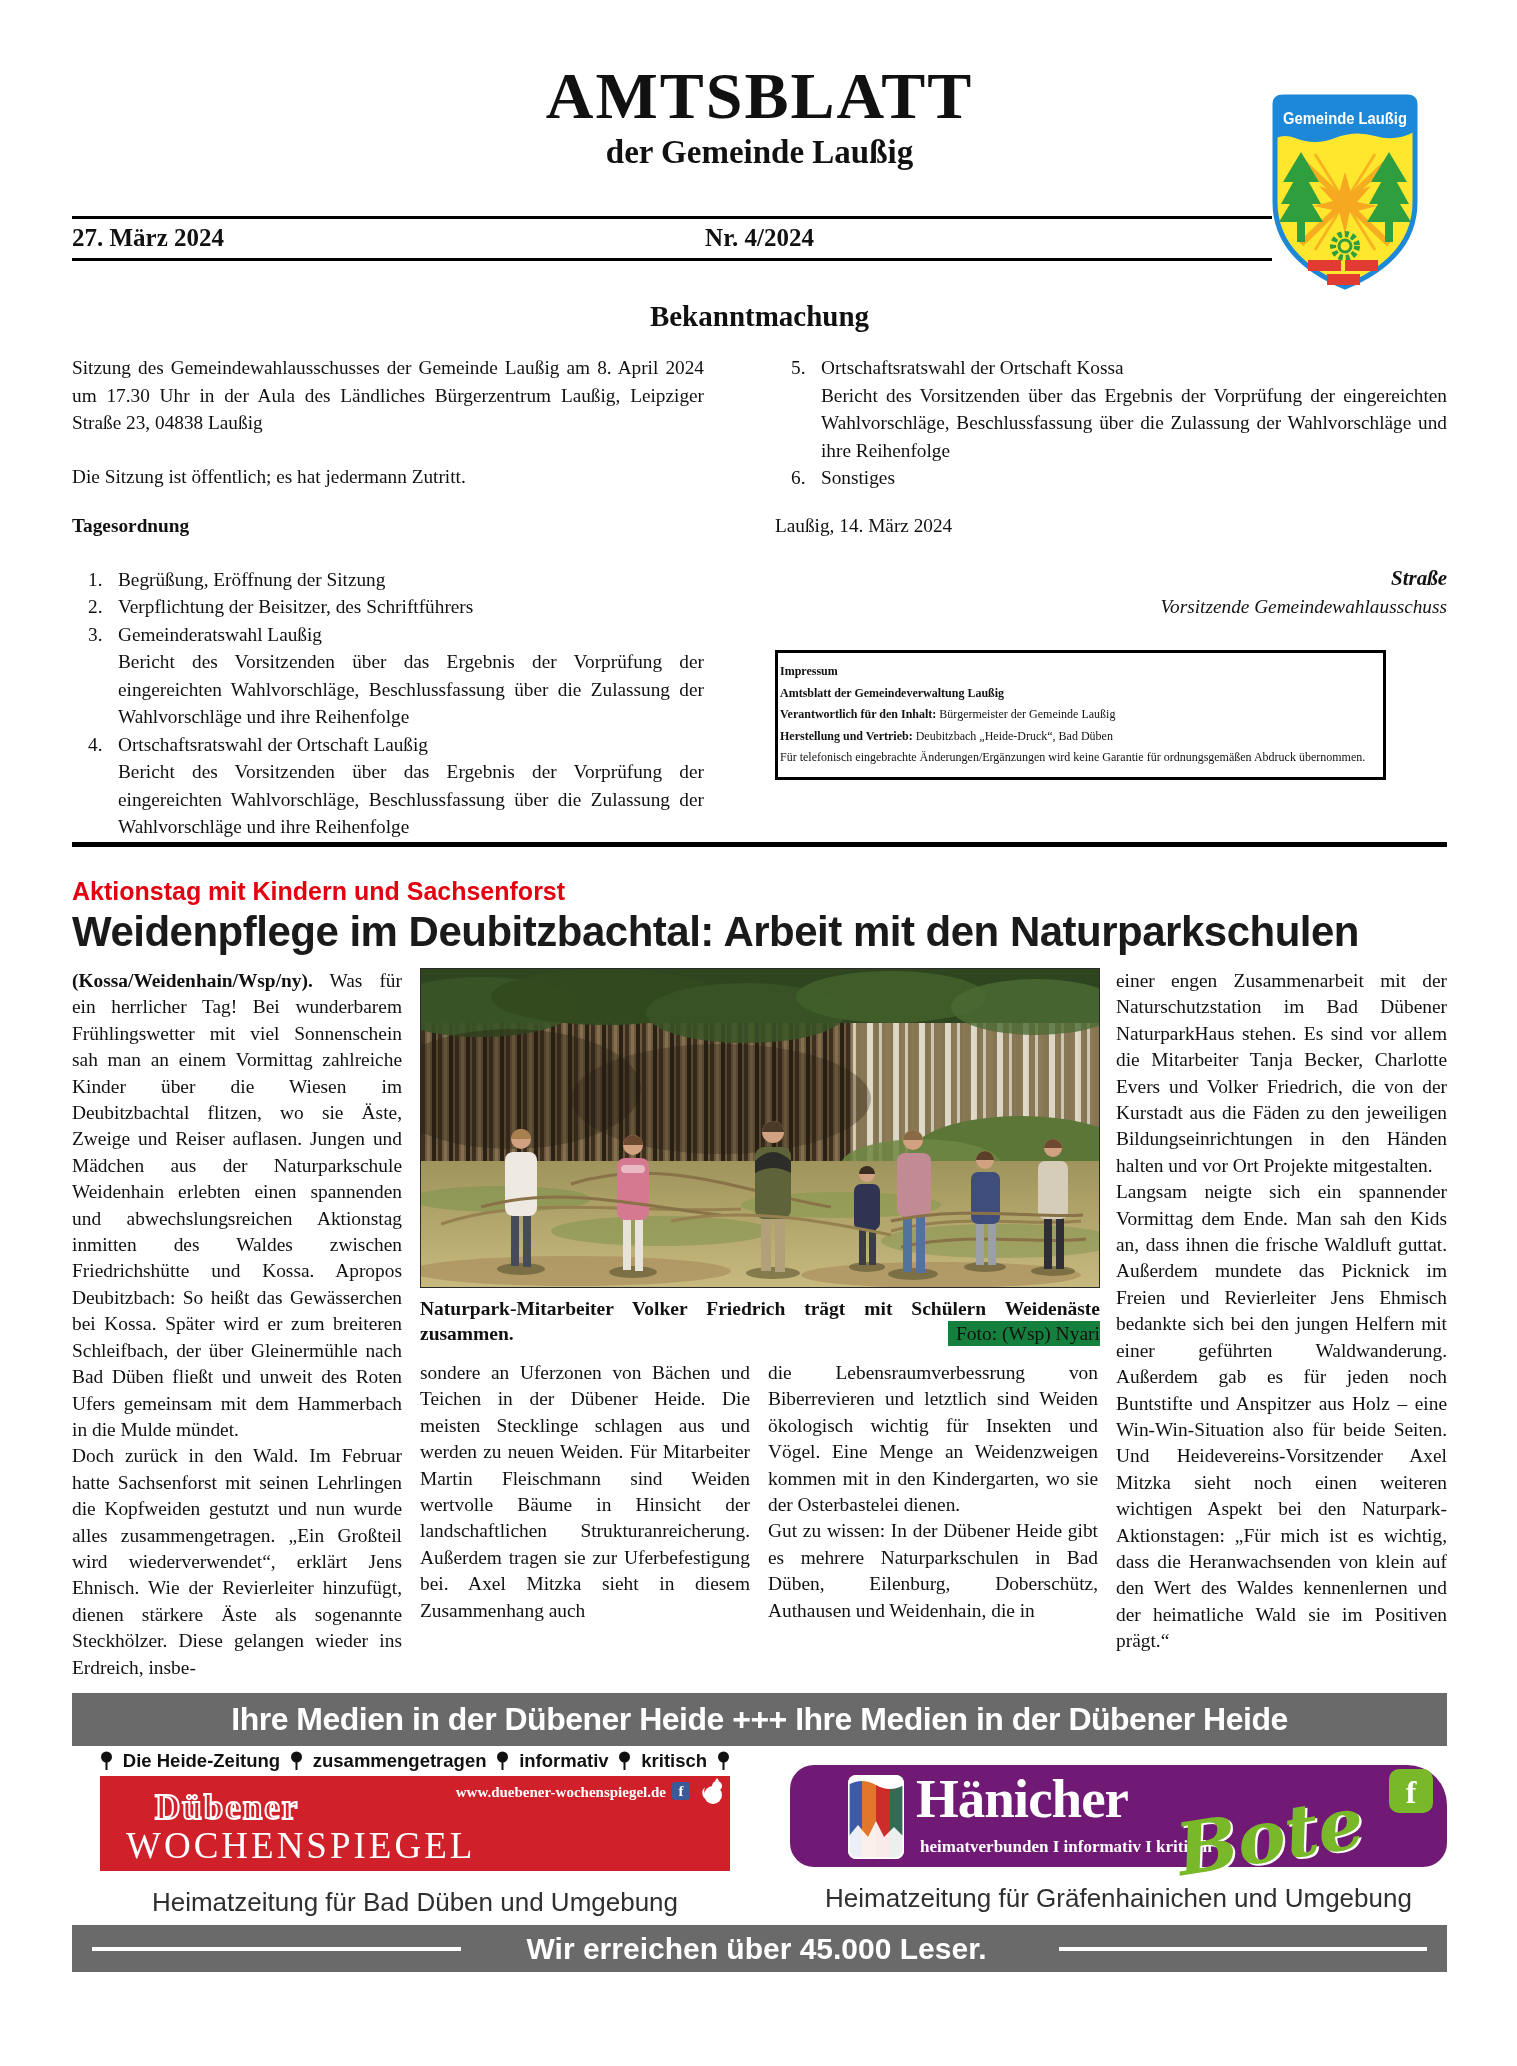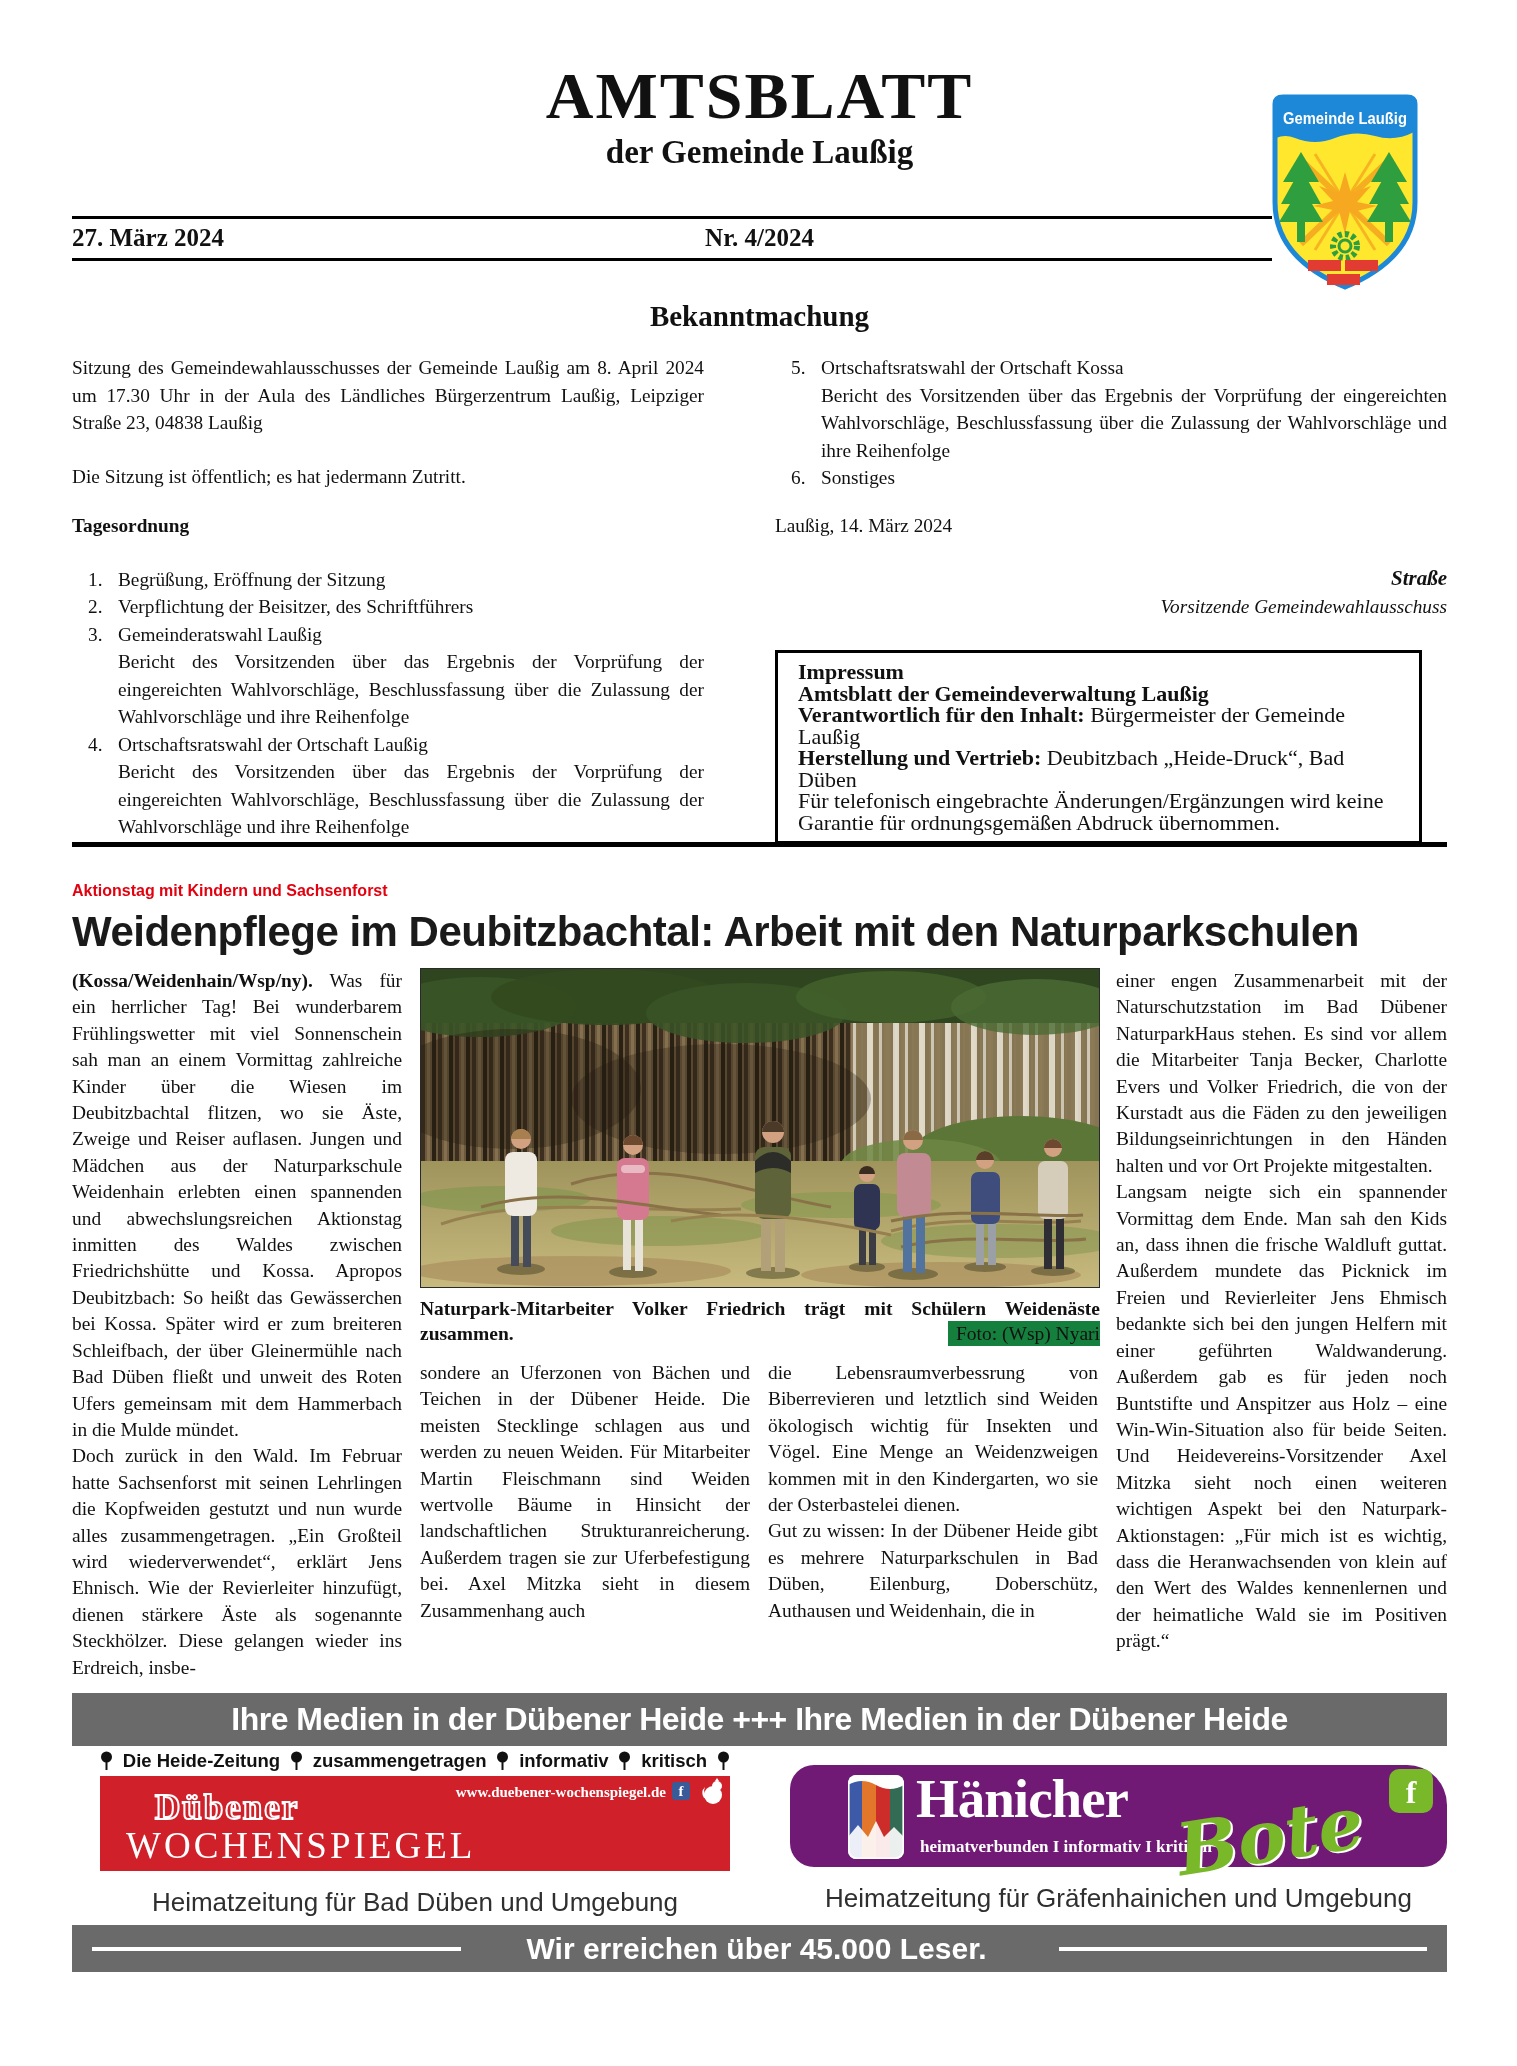--- a/index.html
+++ b/index.html
@@ -23,28 +23,28 @@
   .ann-right{width:672px;margin-left:71px;}
   .ann p{margin:0;text-align:justify;}
   .ann .sp22{height:22px;} .ann .sp26{height:26px;} .ann .sp20{height:20px;}
   .agenda-heading{font-weight:700;}
   .agenda-item{display:flex;margin-left:16px;}
   .agenda-num{width:30px;flex:none;}
   .agenda-body{flex:1;}
   .agenda-detail{text-align:justify;}
   .ann-sig{ text-align:right;font-style:italic;}
   .sig-name{font-weight:700;font-size:21px;}
-  .impressum{width:601px;border:3px solid #000;padding:8px 20px;margin-top:30px;
-             font-size:22px;line-height:21.5px;}
+  .impressum{width:601px;border:3px solid #000;padding:8px 2px;margin-top:30px;
+             font-size:12px;line-height:21.5px;}
   .impressum b{font-weight:700;}
   
   .divider{position:absolute;left:72px;top:842px;width:1375px;height:5px;background:#000;}
   .article{position:absolute;left:72px;top:876px;width:1375px;}
   .kicker{font-family:"Liberation Sans","DejaVu Sans",sans-serif;font-weight:700;
-          font-size:16px;line-height:30px;color:#e3000f;}
+          font-size:25px;line-height:30px;color:#e3000f;}
   .headline{font-family:"Liberation Sans","DejaVu Sans",sans-serif;font-weight:700;
             font-size:42px;line-height:48px;letter-spacing:-0.5px;color:#1a1a1a;margin-top:2px;}
   .article-body{position:relative;height:712px;margin-top:12px;}
   .acol{position:absolute;width:330px;font-size:19.4px;line-height:26.4px;}
   .acol p{margin:0;text-align:justify;}
   .acol1{left:0;top:0;} .acol2{left:348px;top:392px;} .acol3{left:696px;top:392px;} .acol4{left:1044px;top:0;width:331px;}
   .lede{font-weight:700;}
   .photo{position:absolute;left:348px;top:0;width:678px;height:318px;border:1px solid #2a2a2a;}
   .photo svg{display:block;width:100%;height:100%;}
   .caption{position:absolute;left:348px;top:328px;width:680px;font-size:19.5px;font-weight:700;

